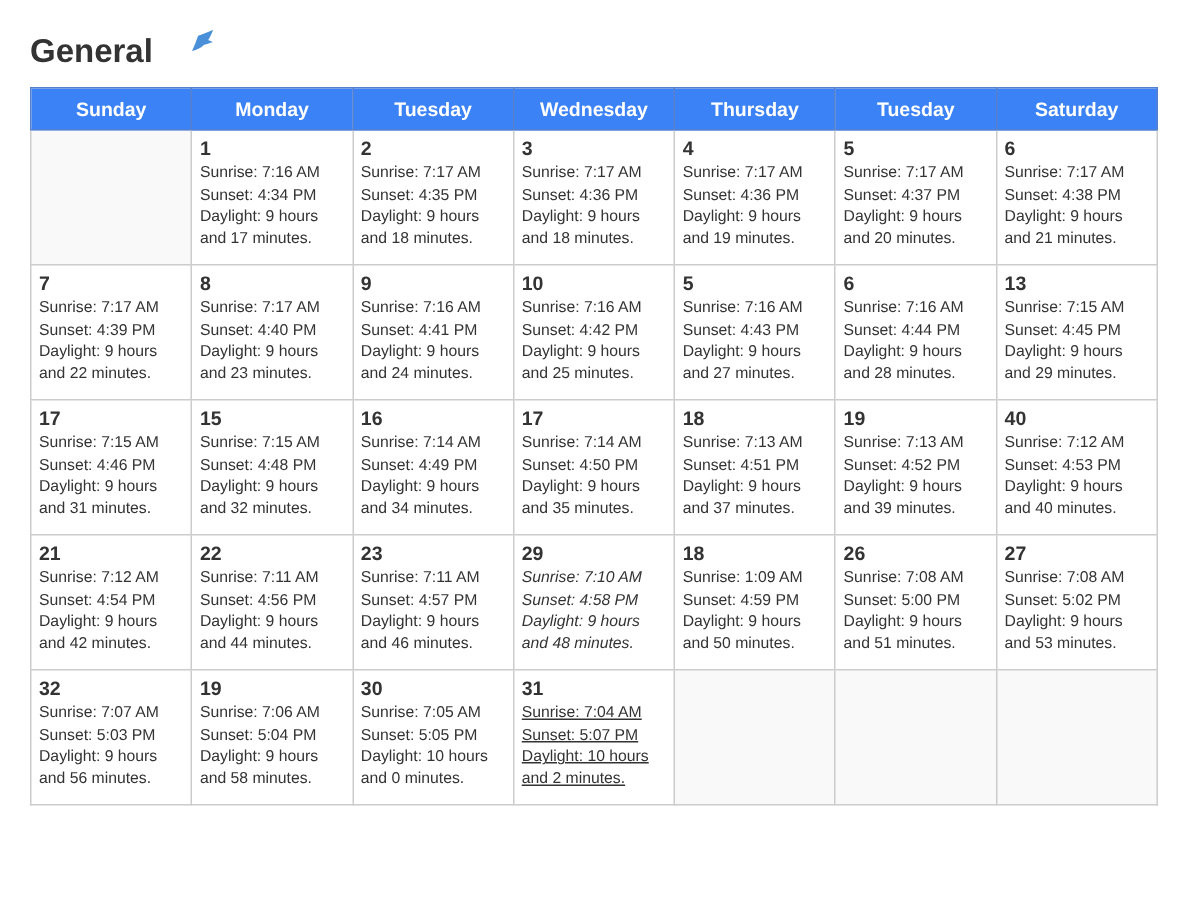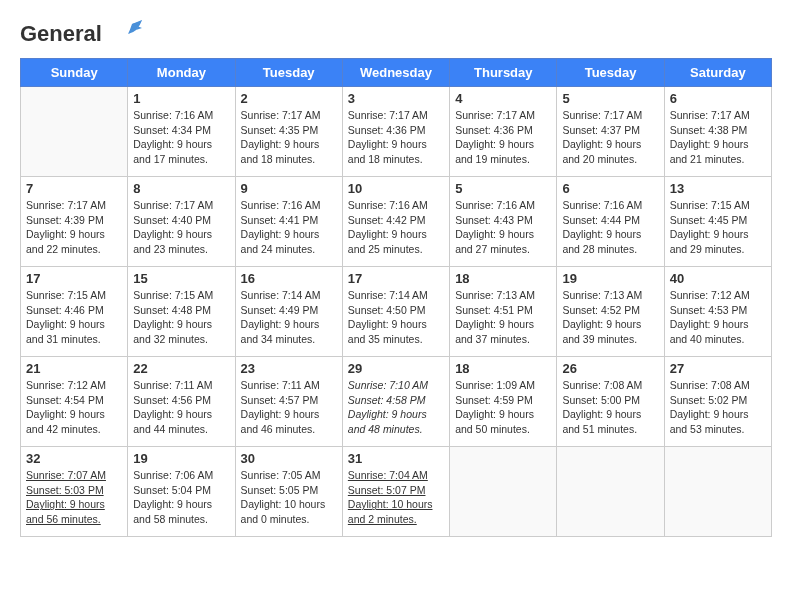--- a/index.html
+++ b/index.html
@@ -305,21 +305,21 @@
           <div class="day-number">27</div>
           <div class="day-info" style="white-space: pre-line;">Sunrise: 7:08 AM
 Sunset: 5:02 PM
 Daylight: 9 hours
 and 53 minutes.</div>
         </td>
       </tr>
       <tr>
         <td>
           <div class="day-number">32</div>
-          <div class="day-info" style="white-space: pre-line; text-decoration: underline;">Sunrise: 7:07 AM
+          <div class="day-info" style="white-space: pre-line;">Sunrise: 7:07 AM
 Sunset: 5:03 PM
 Daylight: 9 hours
 and 56 minutes.</div>
         </td>
         <td>
           <div class="day-number">19</div>
           <div class="day-info" style="white-space: pre-line;">Sunrise: 7:06 AM
 Sunset: 5:04 PM
 Daylight: 9 hours
 and 58 minutes.</div>

